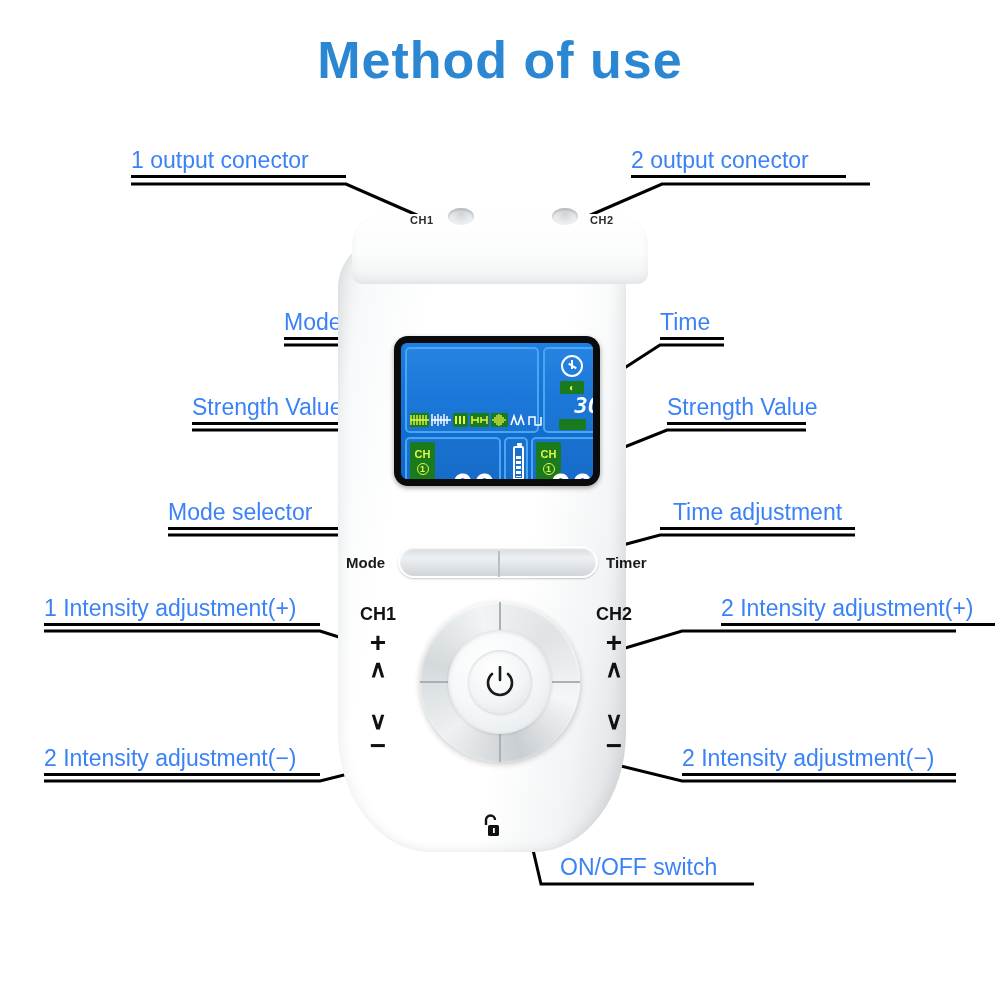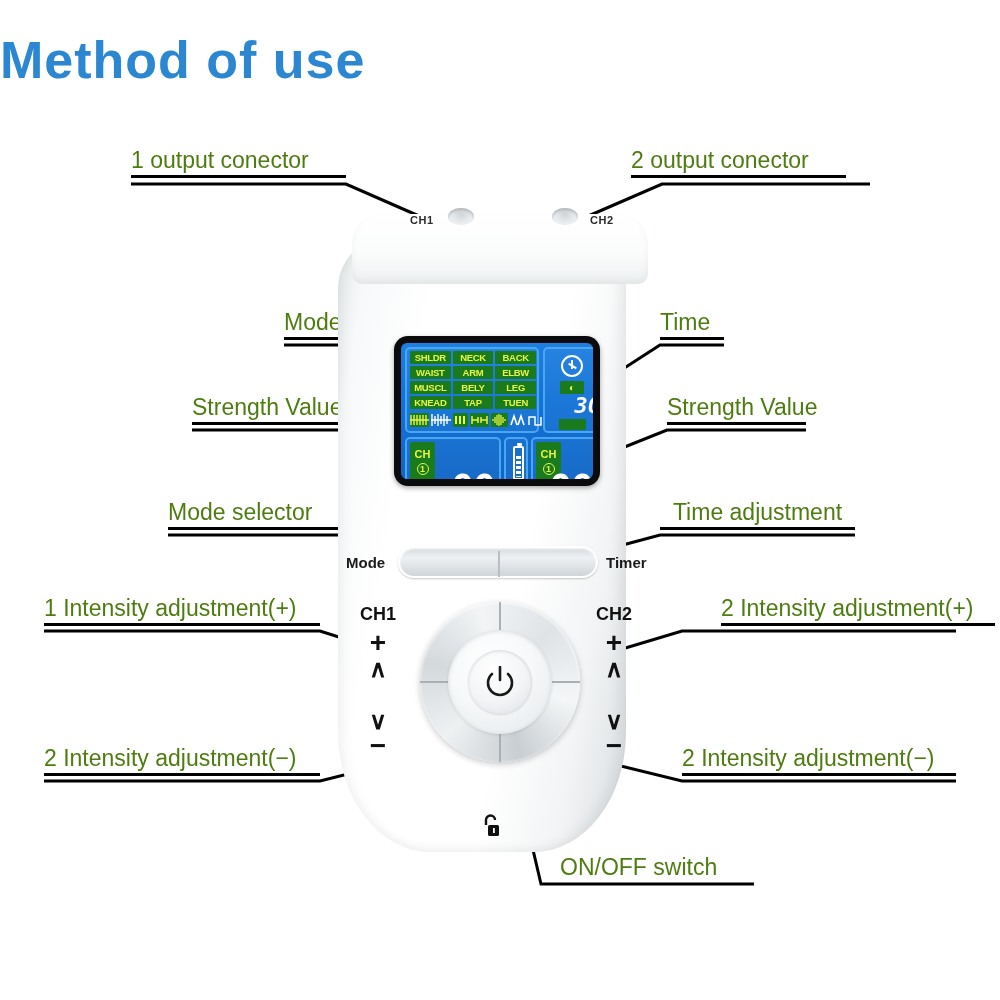--- a/index.html
+++ b/index.html
@@ -9,32 +9,33 @@
     background: #ffffff;
     font-family: "Liberation Sans", sans-serif;
     position: relative;
     overflow: hidden;
   }
 
   
   #title {
     position: absolute;
     top: 34px; left: 0; width: 1000px;
+    text-align: center;
     color: #2b87d1;
     font-size: 52px;
     font-weight: bold;
     letter-spacing: 1px;
     line-height: 1;
   }
 
   
   .callout {
     position: absolute;
     font-size: 23px;
-    color: #4d7c0f;
+    color: #3b82f6;
     white-space: nowrap;
     line-height: 1.05;
     padding-bottom: 3px;
   }
   .callout.ul { border-bottom: 3px solid #000; }
 
   
   #leaders { position: absolute; top: 0; left: 0; width: 1000px; height: 1000px; }
 
   
@@ -331,34 +332,20 @@
     <div class="port" id="port1"></div>
     <div class="port" id="port2"></div>
     <div class="port-label" id="lbl-ch1-port">CH1</div>
     <div class="port-label" id="lbl-ch2-port">CH2</div>
   </div>
 
   <div id="lcd-bezel">
     <div id="lcd">
 
       <div class="lcd-panel" id="panel-modes">
-        <div class="mode-grid">
-          <div class="mode-cell">SHLDR</div>
-          <div class="mode-cell">NECK</div>
-          <div class="mode-cell">BACK</div>
-          <div class="mode-cell">WAIST</div>
-          <div class="mode-cell">ARM</div>
-          <div class="mode-cell">ELBW</div>
-          <div class="mode-cell">MUSCL</div>
-          <div class="mode-cell">BELY</div>
-          <div class="mode-cell">LEG</div>
-          <div class="mode-cell">KNEAD</div>
-          <div class="mode-cell">TAP</div>
-          <div class="mode-cell">TUEN</div>
-        </div>
         <div class="wave-row">
           <span class="wave wave-g" style="width:19px;">
             <svg width="19" height="14" viewBox="0 0 19 14">
                 <g stroke="#e8f542" stroke-width="1.4">
             <line x1="1" y1="2" x2="1" y2="12"></line>
                   <line x1="4" y1="2" x2="4" y2="12"></line>
                   <line x1="7" y1="2" x2="7" y2="12"></line>
                   <line x1="10" y1="2" x2="10" y2="12"></line>
                   <line x1="13" y1="2" x2="13" y2="12"></line>
                   <line x1="16" y1="2" x2="16" y2="12"></line>

